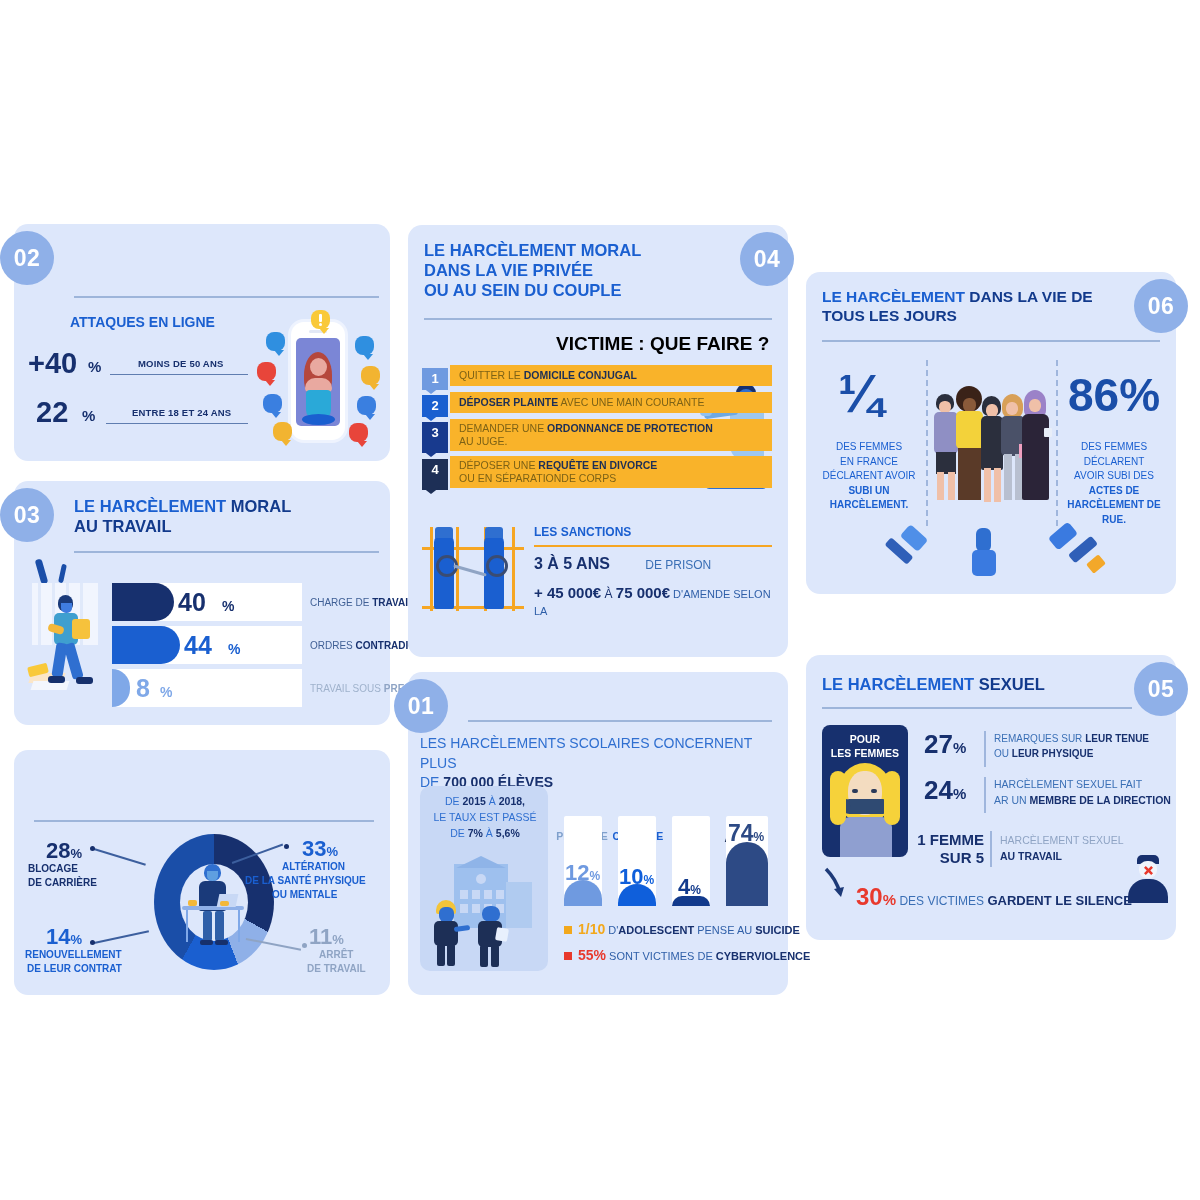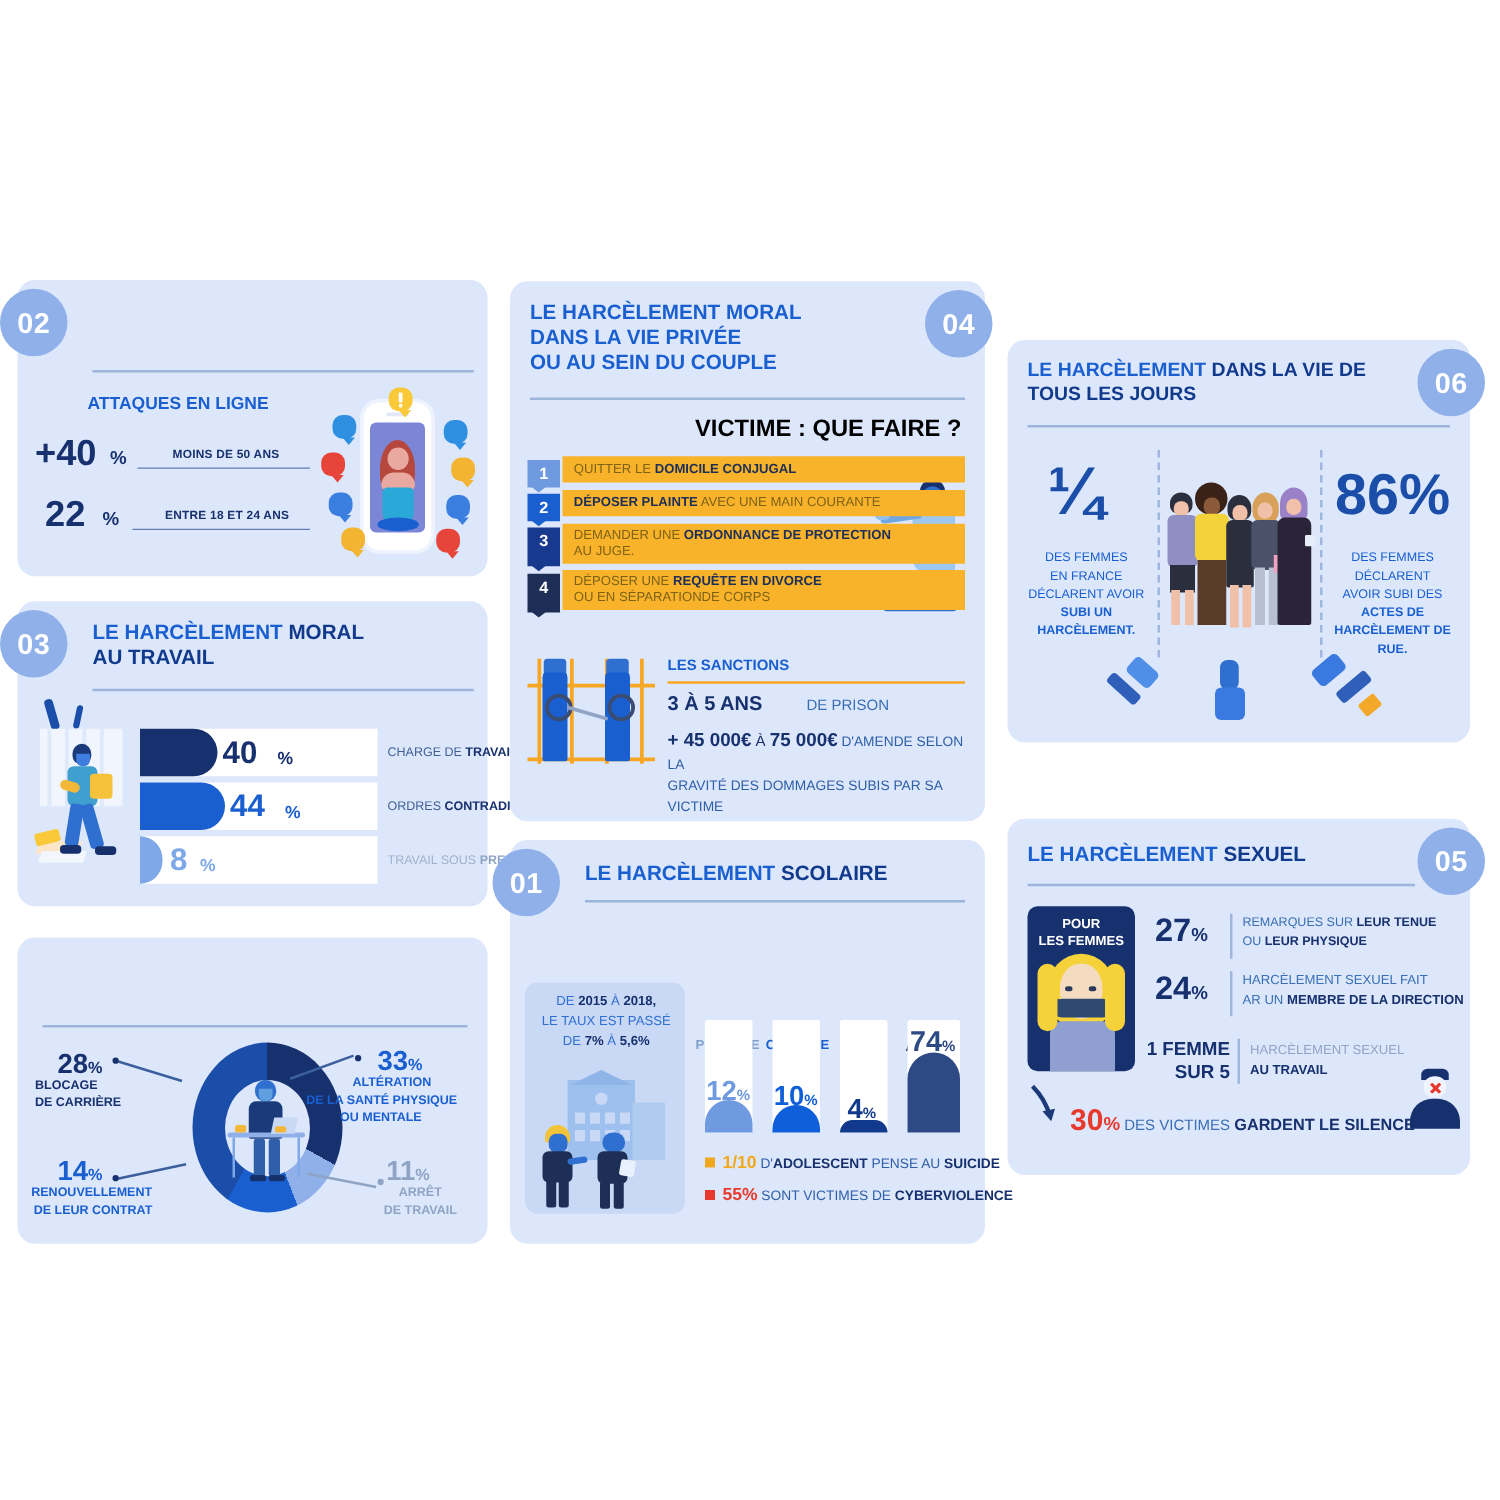--- a/index.html
+++ b/index.html
@@ -339,34 +339,34 @@
       <div style="position:absolute;left:64px;top:34px;width:16px;height:16px;border:3px solid #3a4c72;border-radius:50%;"></div>
       <div style="position:absolute;left:31px;top:48px;width:34px;height:3px;background:#8fa4c4;border-radius:2px;transform:rotate(16deg);"></div>
     </div>
 
     <div class="t b" style="left:126px;top:300px;font-size:12px;color:#1a5fd0;">LES SANCTIONS</div>
     <div class="rule thin" style="left:126px;top:320px;width:238px;background:#f6a623;height:2px;"></div>
     <div class="t" style="left:126px;top:330px;font-size:14px;">
       <b style="color:#17306e;font-size:16px;">3 À 5 ANS</b><span style="color:#3a6fb5;font-size:12px;margin-left:32px;"> DE PRISON</span>
     </div>
     <div class="t" style="left:126px;top:358px;font-size:12px;width:245px;line-height:1.35;">
-      <b style="color:#17306e;font-size:15px;">+ 45 000€</b><span style="color:#17306e;font-size:12px;"> À </span><b style="color:#17306e;font-size:15px;">75 000€</b><span style="color:#2f5fa8;font-size:11px;"> D'AMENDE SELON LA</span><br><span style="color:#2f5fa8;font-size:11px;">GRAVITÉ DES DOMMAGES SUBIS PAR SA VICTIME</span>
+      <b style="color:#17306e;font-size:15px;">+ 45 000€</b><span style="color:#17306e;font-size:12px;"> À </span><b style="color:#17306e;font-size:15px;">75 000€</b><span style="color:#2f5fa8;font-size:11px;"> D'AMENDE SELON LA</span><br>
     </div>
 
     <div class="badge" style="left:332px;top:7px;">
       <span>04</span>
     </div>
   </div>
 
   <div class="card" style="left:408px;top:672px;width:380px;height:323px;">
-    <div class="ctitle" style="left:60px;top:17px;width:300px;font-size:16.5px;">
-      <span>LE HARCÈLEMENT </span><span class="dk">SCOLAIRE</span>
-    </div>
     <div class="rule" style="left:60px;top:48px;width:304px;"></div>
 
+    <div class="t" style="left:12px;top:62px;width:356px;font-size:14px;color:#2f6fd0;line-height:1.4;">
+      <span>LES HARCÈLEMENTS SCOLAIRES CONCERNENT PLUS</span><br><span>DE </span><b style="color:#17306e;">700 000 ÉLÈVES</b>
+    </div>
 
     <div class="schoolpanel" style="left:12px;top:114px;width:128px;height:185px;"></div>
     <div class="t" style="left:18px;top:122px;width:118px;text-align:center;font-size:10.5px;color:#2f6fd0;line-height:1.5;">
       <span>DE </span><b style="color:#17306e;">2015</b><span> À </span><b style="color:#17306e;">2018,</b><br>
       <span>LE TAUX EST PASSÉ</span><br>
       <span>DE </span><b style="color:#17306e;">7%</b><span> À </span><b style="color:#17306e;">5,6%</b>
     </div>
     <div style="position:absolute;left:22px;top:180px;width:112px;height:118px;">
       <div style="position:absolute;left:24px;top:12px;width:54px;height:64px;background:#9ec0ee;"></div>
       <div style="position:absolute;left:20px;top:4px;width:62px;height:12px;background:#8fb4e8;clip-path:polygon(10% 100%,50% 0,90% 100%);"></div>

